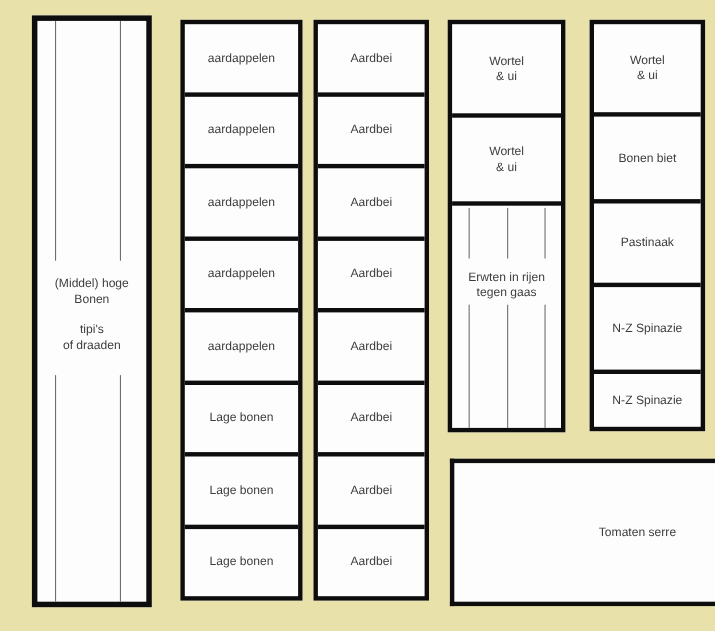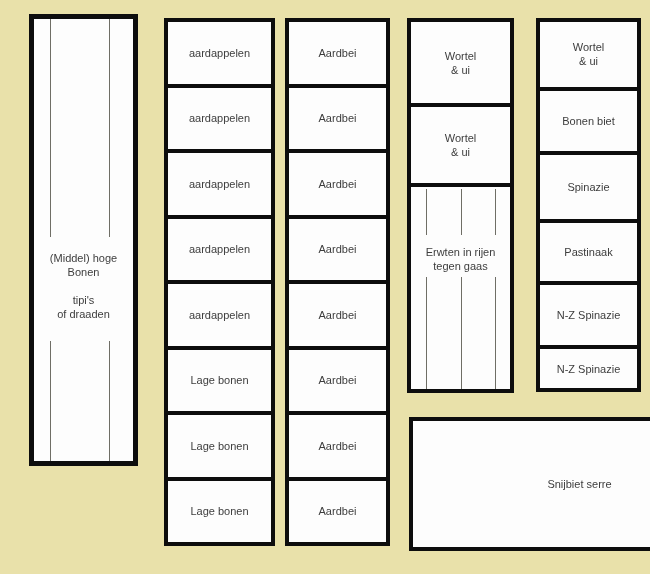--- a/index.html
+++ b/index.html
@@ -25,21 +25,21 @@
   }
   .cell-label, .bed-label, .gh-label{
     font-size:11px;
     line-height:14px;
     color:var(--text);
     white-space:pre-line;
     text-align:center;
   }
   
   .bean-bed{
-    left:29px;top:14px;width:109px;height:452px;
+    left:29px;top:14px;width:109px;height:538px;
     border-width:5px;
     text-decoration:underline;
   }
   .vline{
     position:absolute;width:1px;background:var(--guide);
   }
   .vline.seg-top{top:0;height:218px;}
   .vline.seg-bottom{top:322px;bottom:0;}
   .pos-a{left:16%;}
   .pos-b{left:76%;}
@@ -177,31 +177,28 @@
   </div>
 
   <div class="bed col col5">
     <div class="cell" style="flex:70 0 0">
         <span class="cell-label">Wortel
 &amp; ui</span>
       </div>
     <div class="cell" style="flex:65 0 0">
         <span class="cell-label">Bonen biet</span>
       </div>
-    <div class="cell" style="flex:69 0 0">
-        <span class="cell-label">Spinazie</span>
-      </div>
     <div class="cell" style="flex:63 0 0">
         <span class="cell-label">Pastinaak</span>
       </div>
     <div class="cell" style="flex:65 0 0">
         <span class="cell-label">N-Z Spinazie</span>
       </div>
     <div class="cell" style="flex:42 0 0">
         <span class="cell-label">N-Z Spinazie</span>
       </div>
   </div>
 
   <div class="bed greenhouse">
-    <span class="gh-label">Snijbiet serre</span>
+    <span class="gh-label">Tomaten serre</span>
   </div>
 
 </div>
 
 </body></html>

